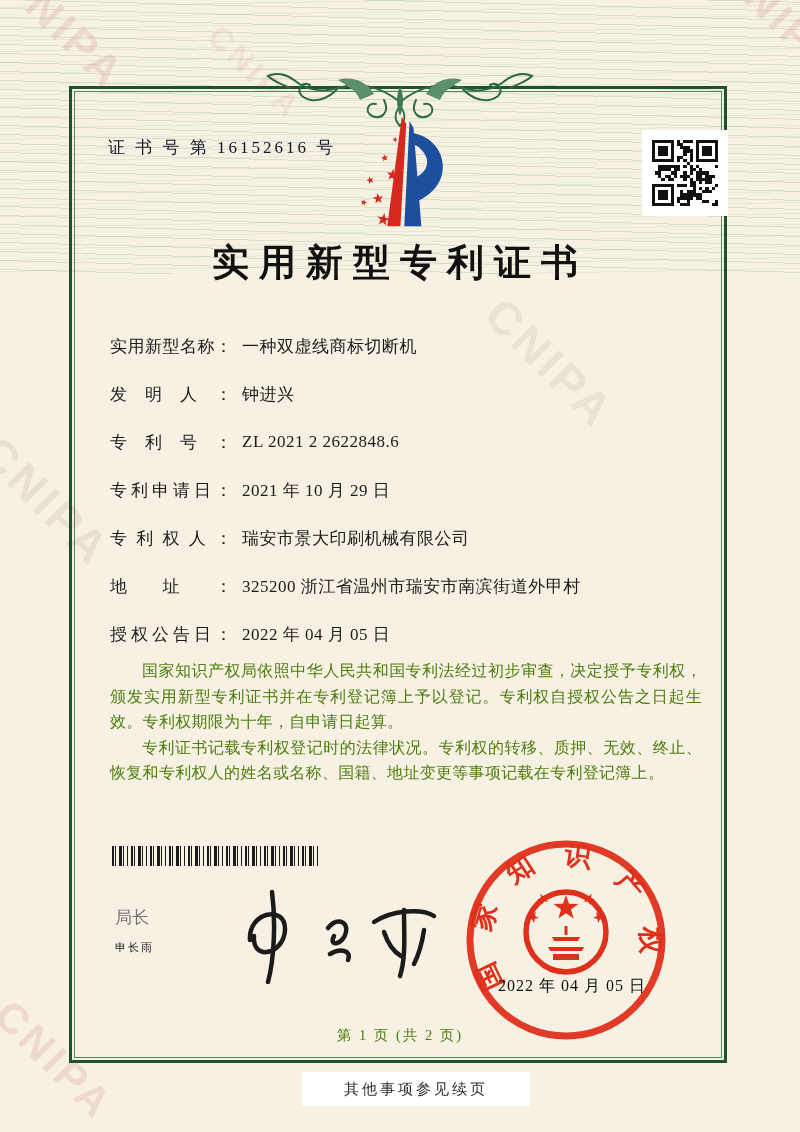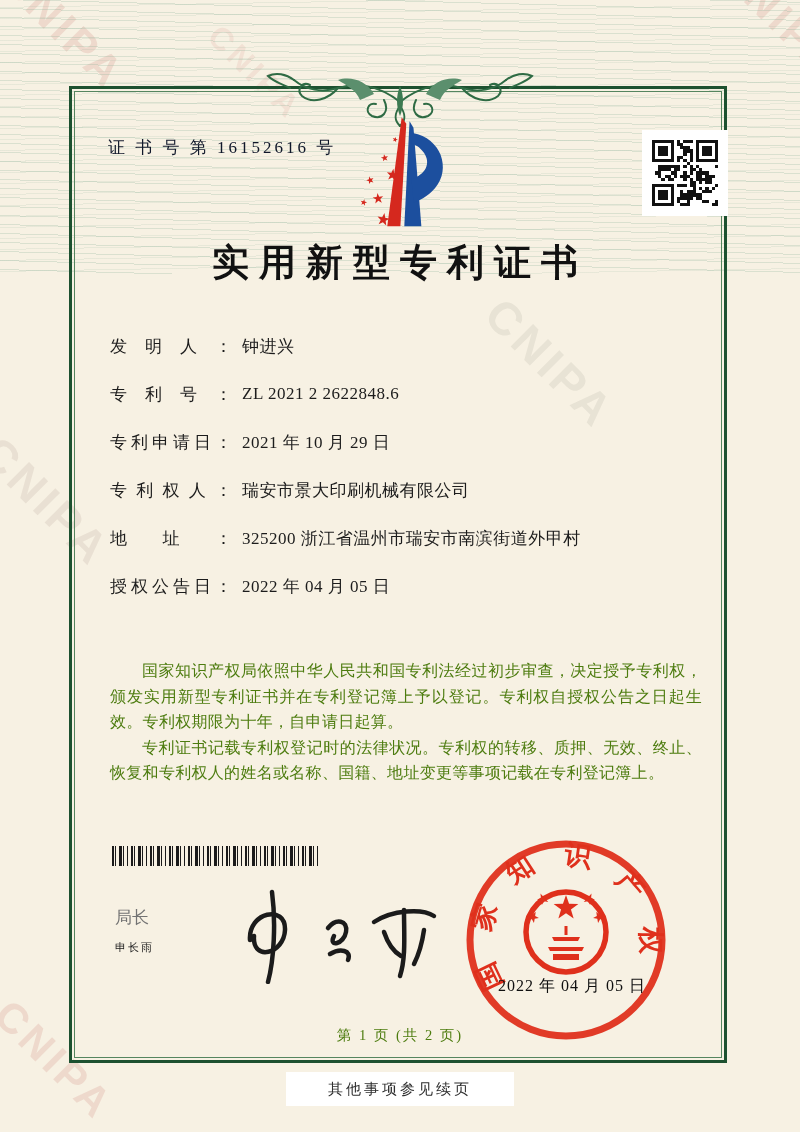--- a/index.html
+++ b/index.html
@@ -55,21 +55,21 @@
   .sig-name{position:absolute;left:115px;top:940px;font-size:11px;color:#1b1b1b;letter-spacing:2px;z-index:3;}
   .sig-script{position:absolute;left:228px;top:882px;width:210px;height:102px;z-index:3;}
 
   .seal{position:absolute;left:462px;top:836px;width:208px;height:208px;z-index:3;}
   .seal-date{position:absolute;left:498px;top:976px;width:180px;font-size:16px;
              color:#101010;letter-spacing:1px;z-index:4;}
 
   .page-num{position:absolute;left:0;top:1026px;width:800px;text-align:center;
             font-size:14.5px;color:#4d7c0f;letter-spacing:2px;z-index:3;}
 
-  .cont-box{position:absolute;left:286px;top:1072px;width:228px;height:34px;background:#ffffff;
+  .cont-box{position:absolute;left:302px;top:1072px;width:228px;height:34px;background:#ffffff;
             display:flex;align-items:center;justify-content:center;font-size:15px;color:#2d2d2d;
             letter-spacing:3px;z-index:4;}
 </style>
 </head>
 <body>
 
 <div class="page">
 
   <span class="wm wm-pink" style="left:-14px;top:2px;font-size:44px;">CNIPA</span>
   <span class="wm wm-pink" style="left:196px;top:54px;font-size:32px;color:rgba(205,125,115,0.13);">CNIPA</span>
@@ -253,20 +253,24 @@
         <rect x="11" y="20" width="1" height="1" fill="#111"></rect>
         <rect x="19" y="20" width="1" height="1" fill="#111"></rect>
         <rect x="20" y="20" width="1" height="1" fill="#111"></rect>
       </svg>
   </div>
 
   <div class="title">实用新型专利证书</div>
 
   <div class="fields">
     <div class="frow">
+      <span class="flabel">实用新型名称：</span>
+      <span class="fvalue">一种双虚线商标切断机</span>
+    </div>
+    <div class="frow">
       <span class="flabel">发明人：</span>
       <span class="fvalue">钟进兴</span>
     </div>
     <div class="frow">
       <span class="flabel">专利号：</span>
       <span class="fvalue">ZL 2021 2 2622848.6</span>
     </div>
     <div class="frow">
       <span class="flabel">专利申请日：</span>
       <span class="fvalue">2021 年 10 月 29 日</span>

